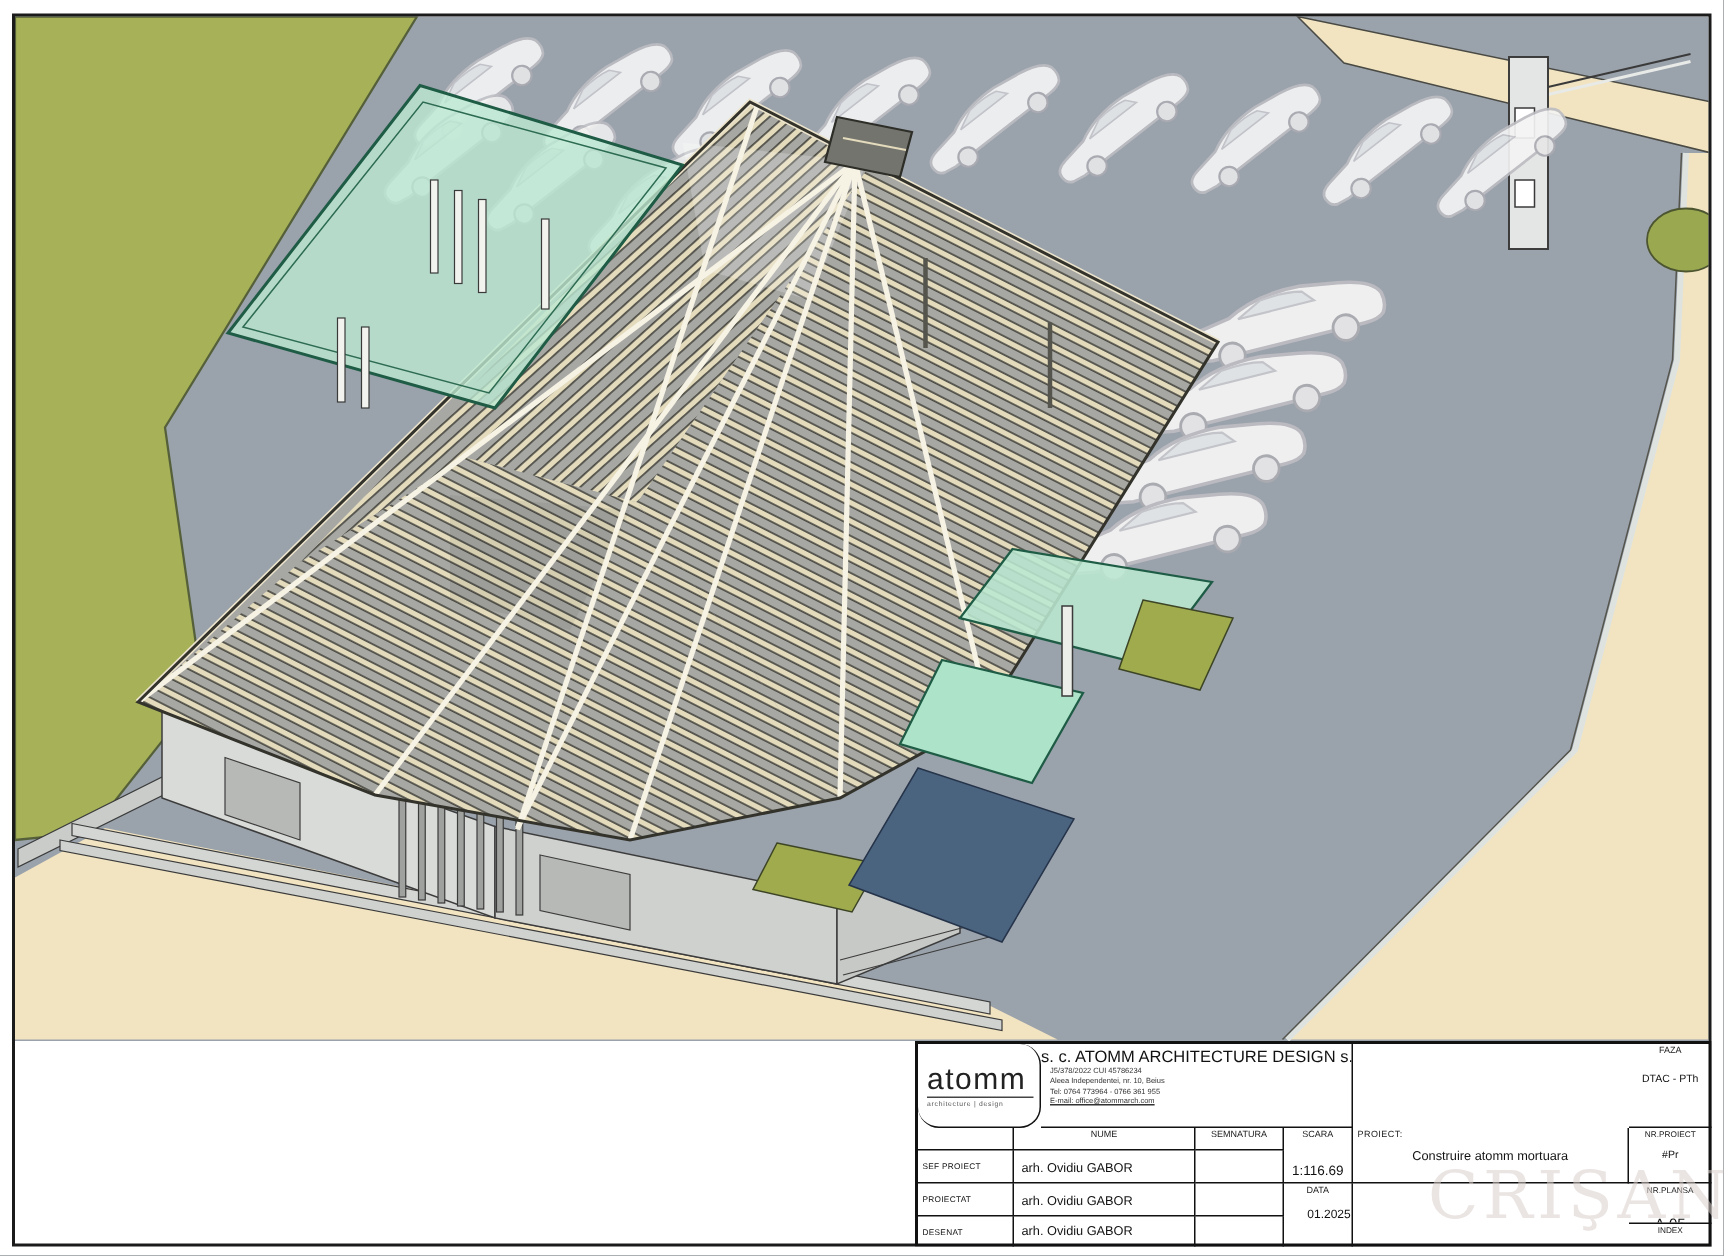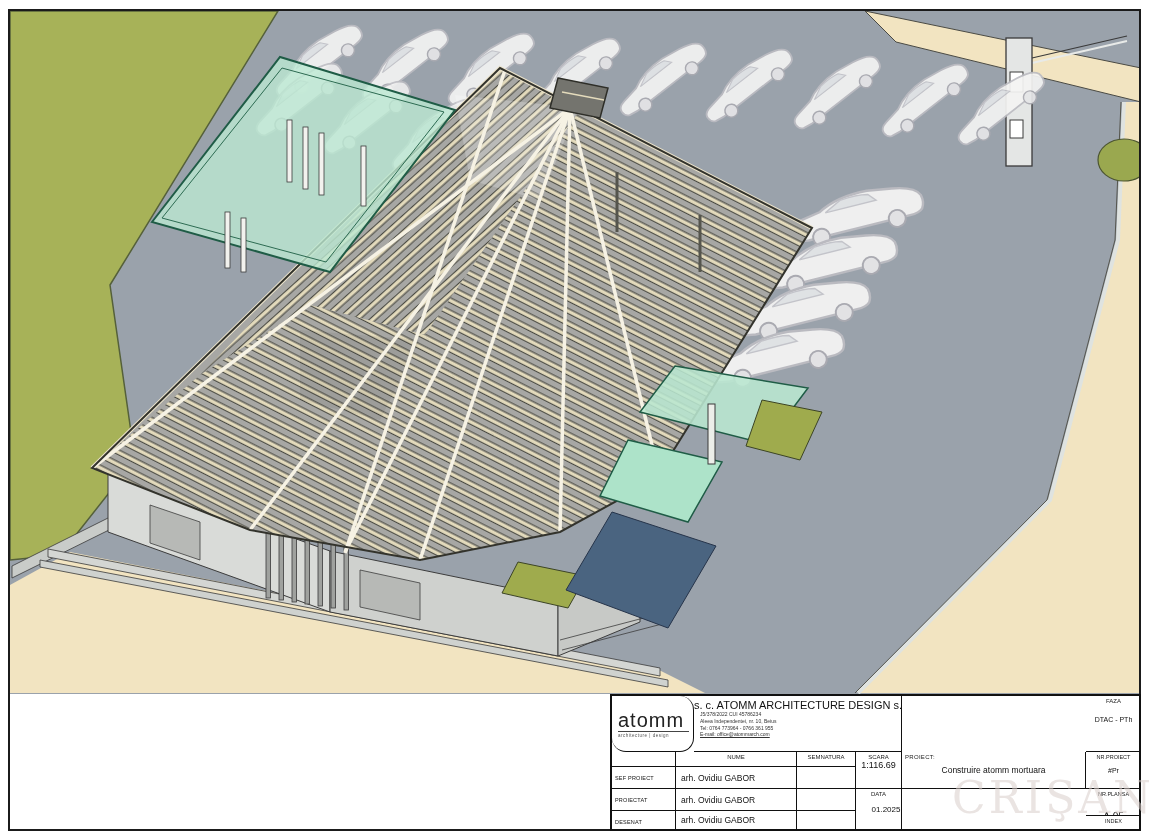--- a/index.html
+++ b/index.html
@@ -23,21 +23,21 @@
               padding-top:1px; letter-spacing:.5px; white-space:nowrap; }
   .company-name { font-size:11px; text-align:center; padding-top:3px; white-space:nowrap; }
   .company-small { font-size:5px; color:#333; line-height:1.35; padding-left:6px; }
   .company-small .email { text-decoration:underline; }
   .benef-val { font-weight:bold; font-size:9.5px; text-align:center; margin-top:2px; }
   .ampl { border-top:1px solid #333; margin-top:3px; padding:1px 2px 0 2px;
           font-size:5px; line-height:1.3; }
   .ampl b { font-size:5.5px; }
   .name-val { font-size:8.5px; padding:6px 0 0 5px; }
   .role-lab { font-size:5.5px; padding:8px 0 0 3px; letter-spacing:.2px; }
-  .scara-val { font-size:9px; text-align:center; margin-top:0; }
+  .scara-val { font-size:9px; text-align:center; margin-top:15px; }
   .data-val { font-size:8px; text-align:center; margin-top:8px;margin-left:15px; }
   .proiect-val { font-size:8.5px; text-align:center; margin-top:5px; }
   .plansa-row { display:flex; align-items:flex-start; padding:4px 2px 0 3px; }
   .plansa-val { font-size:8.5px; flex:1; text-align:center; margin-top:4px; }
   .faza-val { font-size:7px; text-align:center; margin-top:12px; }
   .nrp-val { font-size:7px; text-align:center; margin-top:7px; }
   .nrpl-val { font-size:10px; text-align:center; margin-top:14px; }
 
   .watermark { position:absolute; left:952px; top:772px; z-index:7;
                font-family:"DejaVu Serif", serif; font-size:44px; letter-spacing:3px;

